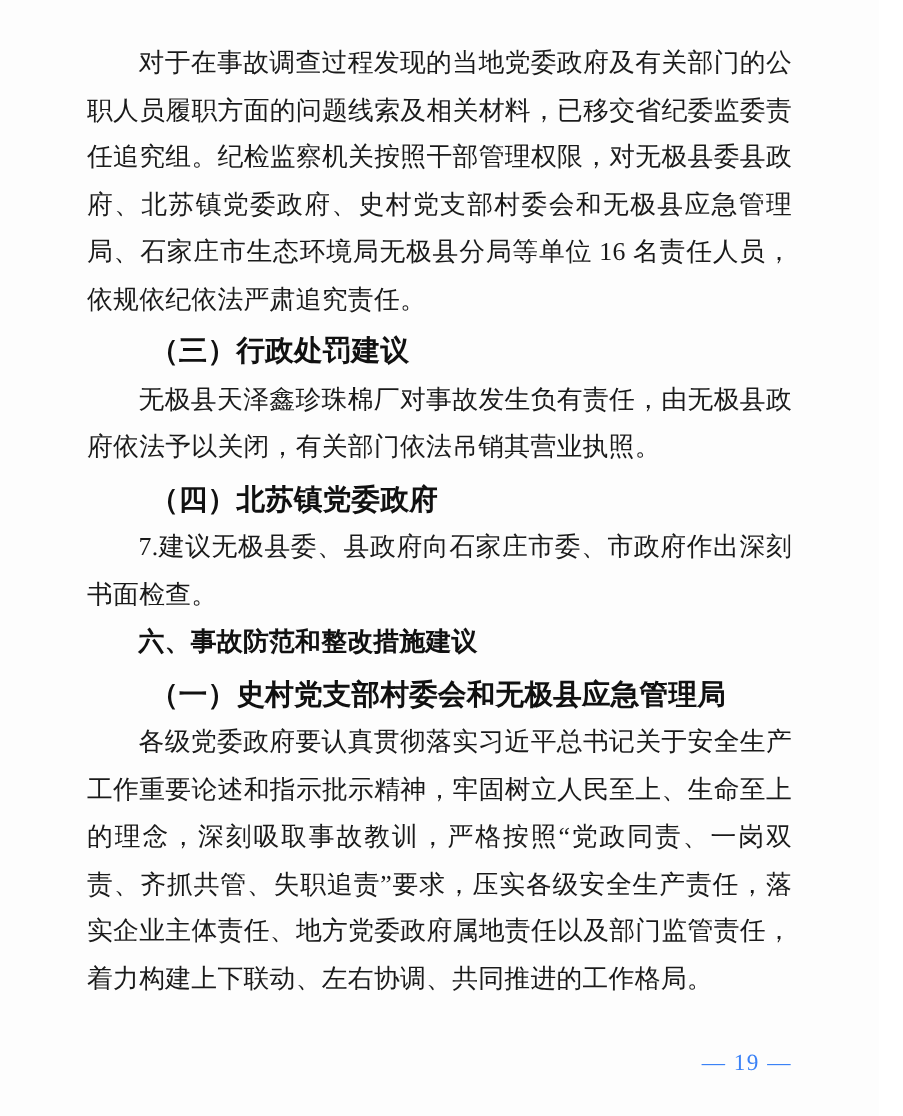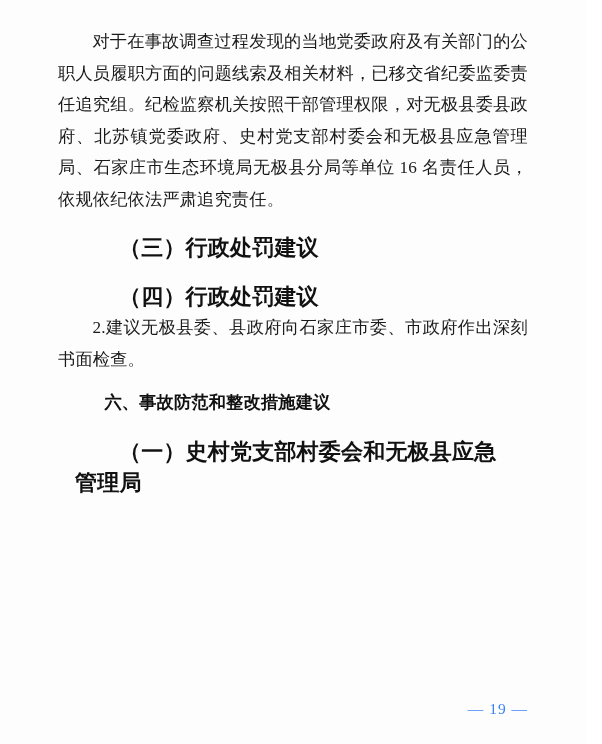--- a/index.html
+++ b/index.html
@@ -27,34 +27,34 @@
     font-size: 17.2px;
     line-height: 31.5px;
     text-align: justify;
     text-justify: inter-ideograph;
     margin: 0 0 0 0;
     text-indent: 2em;
     letter-spacing: 0.2px;
     color: #1a1a1a;
   }
   .heading {
-    font-size: 22px;
+    font-size: 19px;
     line-height: 31.5px;
     font-weight: bold;
     text-indent: 2em;
-    margin: 17px;
+    margin: 4px;
     letter-spacing: 0.2px;
     color: #111111;
   }
   .heading-left {
     font-size: 17.2px;
     line-height: 31.5px;
     font-weight: bold;
     text-indent: 2em;
-    margin: 12px;
+    margin: 0;
     letter-spacing: 0.2px;
     color: #111111;
   }
   .num-para {
     font-size: 17.2px;
     line-height: 31.5px;
     text-align: justify;
     text-justify: inter-ideograph;
     margin: 0;
     text-indent: 2em;
@@ -76,25 +76,27 @@
 </style>
 </head>
 <body>
 
 <div class="page">
 
   <p class="para block">对于在事故调查过程发现的当地党委政府及有关部门的公职人员履职方面的问题线索及相关材料，已移交省纪委监委责任追究组。纪检监察机关按照干部管理权限，对无极县委县政府、北苏镇党委政府、史村党支部村委会和无极县应急管理局、石家庄市生态环境局无极县分局等单位 16 名责任人员，依规依纪依法严肃追究责任。</p>
 
   <p class="heading block">（三）行政处罚建议</p>
 
+  <p class="para block">无极县天泽鑫珍珠棉厂对事故发生负有责任，由无极县政府依法予以关闭，有关部门依法吊销其营业执照。</p>
 
-  <p class="heading block">（四）行政处罚建议</p>
+  <p class="heading block">（四）北苏镇党委政府</p>
 
-  <p class="num-para block">2.建议无极县委、县政府向石家庄市委、市政府作出深刻书面检查。</p>
+  <p class="num-para block">7.建议无极县委、县政府向石家庄市委、市政府作出深刻书面检查。</p>
 
 
   <p class="heading-left block">六、事故防范和整改措施建议</p>
 
   <p class="heading block">（一）史村党支部村委会和无极县应急管理局</p>
 
+  <p class="para block">各级党委政府要认真贯彻落实习近平总书记关于安全生产工作重要论述和指示批示精神，牢固树立人民至上、生命至上的理念，深刻吸取事故教训，严格按照“党政同责、一岗双责、齐抓共管、失职追责”要求，压实各级安全生产责任，落实企业主体责任、地方党委政府属地责任以及部门监管责任，着力构建上下联动、左右协调、共同推进的工作格局。</p>
 
   <div class="footer">— 19 —</div>
 </div>
 
 </body></html>

